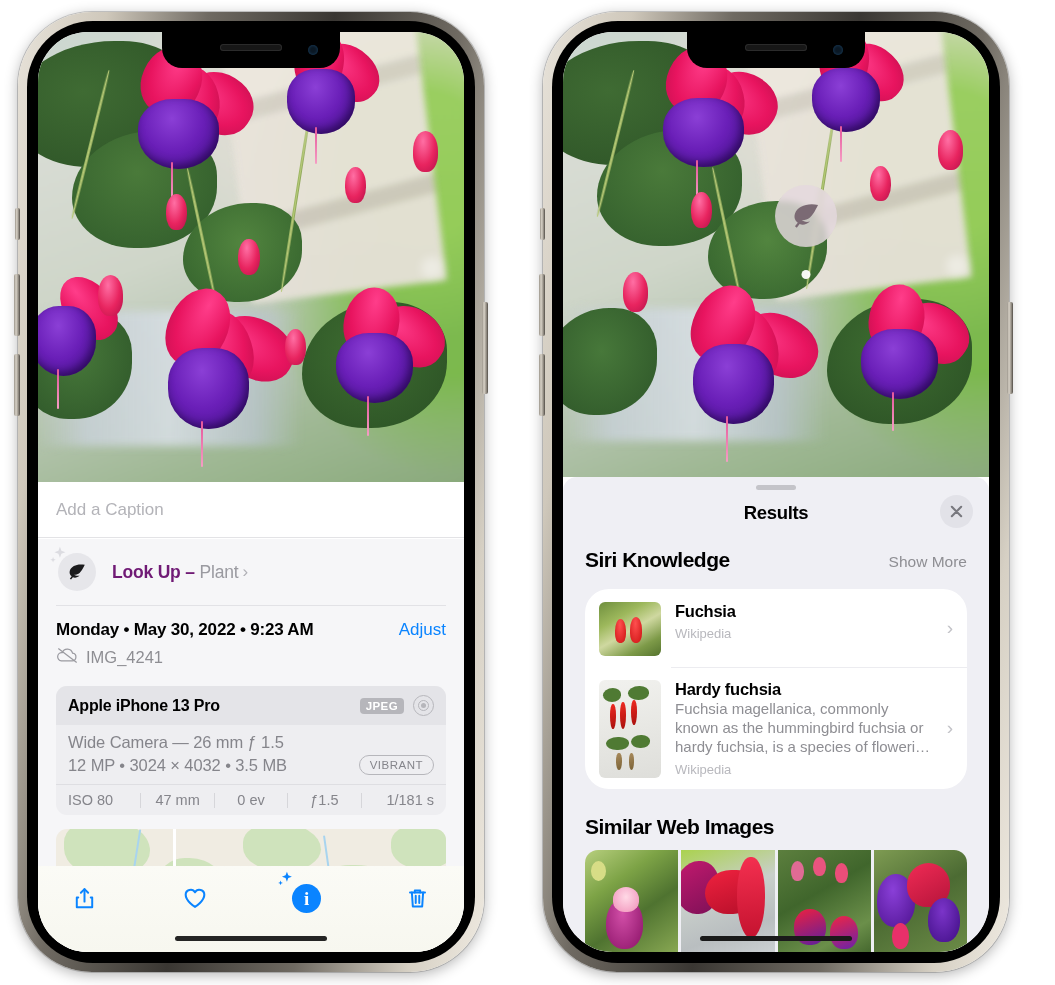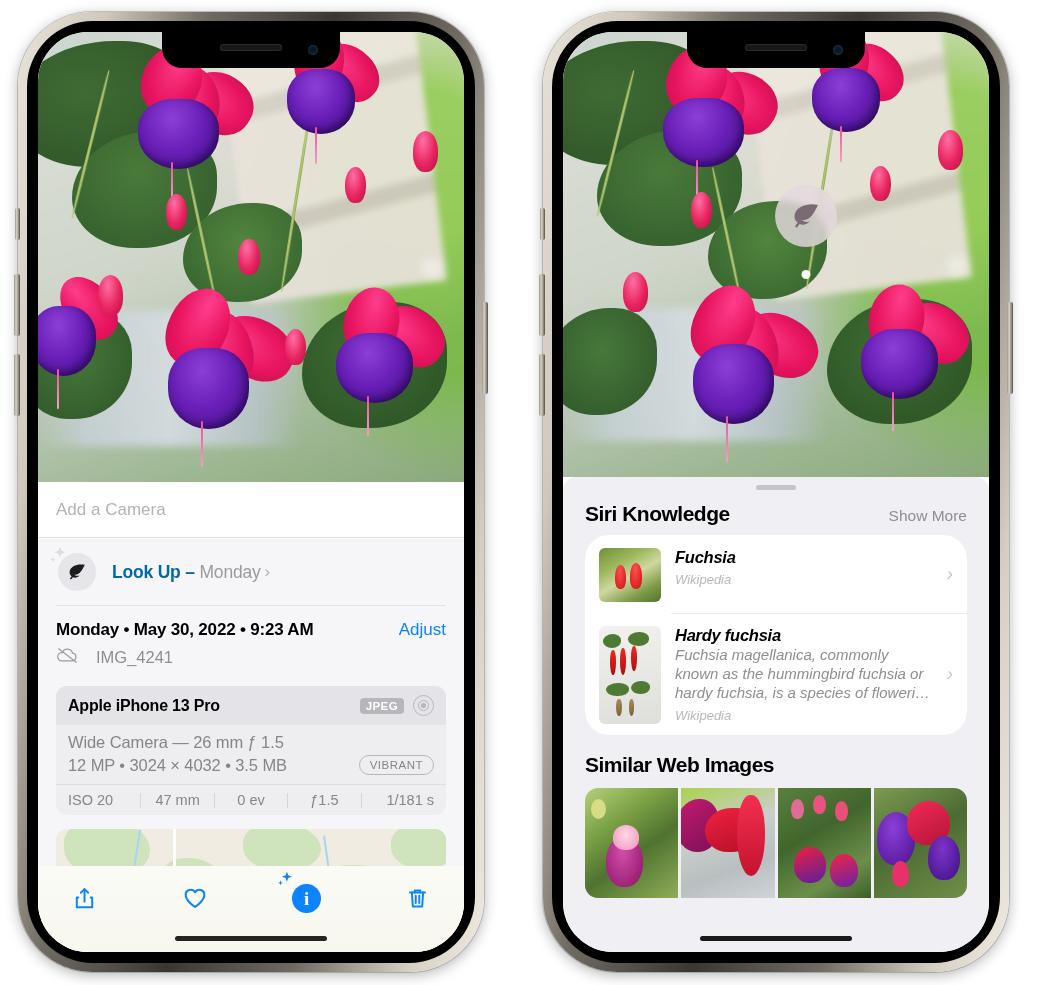--- a/index.html
+++ b/index.html
@@ -119,31 +119,31 @@
   .info-scroll { position: absolute; left: 0; right: 0; top: 57px; bottom: 86px;
     background: #f6f6f8; overflow: hidden; }
 
   .lookup-row { display: flex; align-items: center; padding: 14px 18px 14px 20px; position: relative; }
   .lookup-icon { position: relative; width: 38px; height: 38px; border-radius: 50%;
     background: #e6e6ea; display: flex; align-items: center; justify-content: center; flex: none; }
   .lookup-icon svg { width: 22px; height: 22px; fill: #1b1b1d; }
   .sparkles { position: absolute; left: -10px; top: -8px; width: 22px; height: 22px; pointer-events: none; }
   .sparkles svg { width: 22px; height: 22px; fill: #dcdce1; }
   .lookup-text { margin-left: 16px; font-size: 17.5px; letter-spacing: -.2px; }
-  .lookup-text b { font-weight: 700; color: #0369a1; margin-top: 12px; }
+  .lookup-text b { font-weight: 700; color: #701a75; margin-top: 12px; }
   .lookup-text span.dim { color: #9a9aa0; font-weight: 400; }
   .chev { color: #b0b0b6; font-size: 17px; margin-left: 4px; }
 
   .divider { height: 1px; background: #e2e2e6; margin: 0 18px; }
 
   .date-block { padding: 14px 18px 6px; }
   .date-line { display: flex; align-items: center; justify-content: space-between; }
   .date-txt { font-size: 17px; font-weight: 700; color: #000; letter-spacing: -.2px; }
   .adjust { font-size: 17px; color: #0a84ff; }
-  .file-line { display: flex; align-items: center; gap: 17px; margin-top: 7px; }
+  .file-line { display: flex; align-items: center; gap: 7px; margin-top: 7px; }
   .file-line svg { width: 23px; height: 17px; stroke: #9a9aa0; fill: none; stroke-width: 1.6; }
   .file-name { font-size: 16.5px; color: #8e8e93; }
 
   .cam-card { margin: 12px 18px 0; border-radius: 11px; overflow: hidden; background: #eeeef1; }
   .cam-head { display: flex; align-items: center; justify-content: space-between;
     padding: 9px 12px; background: #e4e4e8; }
   .cam-model { font-size: 16px; font-weight: 700; color: #000; letter-spacing: -.2px; }
   .cam-head-right { display: flex; align-items: center; gap: 9px; }
   .pill-jpeg { background: #b6b6bb; color: #fff; font-size: 11.5px; font-weight: 700;
     padding: 2px 6px; border-radius: 4px; letter-spacing: .4px; }
@@ -196,21 +196,21 @@
   .res-head { position: relative; height: 46px; display: flex; align-items: center; justify-content: center; }
   .res-title { font-size: 18.5px; font-weight: 700; color: #000; letter-spacing: -.3px; }
   .close-btn { position: absolute; right: 16px; top: 5px; width: 33px; height: 33px; border-radius: 50%;
     background: #e2e2e8; display: flex; align-items: center; justify-content: center; }
   .close-btn svg { width: 15px; height: 15px; stroke: #78787e; stroke-width: 2.2; stroke-linecap: round; }
 
   .sec-head { display: flex; align-items: baseline; justify-content: space-between; padding: 12px 22px 9px; }
   .sec-title { font-size: 21px; font-weight: 700; color: #000; letter-spacing: -.5px; }
   .sec-action { font-size: 15.5px; color: #8e8e93; }
 
-  .card { margin: 0 22px; background: #fff; border-radius: 24px; overflow: hidden; font-style: italic; }
+  .card { margin: 8px 22px; background: #fff; border-radius: 24px; overflow: hidden; }
   .kn-row { display: flex; padding: 13px 14px 11px; position: relative; }
   .kn-row + .kn-row::before { content:""; position: absolute; left: 86px; right: 0; top: 0; height: 1px; background: #ececf0; }
   .kn-thumb { width: 62px; height: 54px; border-radius: 6px; flex: none; overflow: hidden; position: relative; }
   .kn-thumb.tall { height: 98px; }
   .kn-body { margin-left: 14px; flex: 1; min-width: 0; padding-right: 18px; }
   .kn-title { font-size: 16.5px; font-weight: 700; color: #000; letter-spacing: -.25px; }
   .kn-desc { font-size: 15px; line-height: 1.26; color: #8e8e93; margin-top: 1px; }
   .kn-src { font-size: 13px; color: #b8b8bd; margin-top: 5px; }
   .kn-chev { position: absolute; right: 14px; top: 50%; transform: translateY(-50%);
     color: #c2c2c7; font-size: 19px; }
@@ -305,39 +305,39 @@
         <div class="bud" style="left:30%;top:36%;width:5%;height:8%;"></div>
         <div class="bud" style="left:14%;top:54%;width:6%;height:9%;"></div>
         <div class="bud" style="left:47%;top:46%;width:5%;height:8%;"></div>
         <div class="bud" style="left:72%;top:30%;width:5%;height:8%;"></div>
         <div class="bud" style="left:88%;top:22%;width:6%;height:9%;"></div>
         <div class="bud" style="left:58%;top:66%;width:5%;height:8%;"></div>
       </div>
 
       <div class="sheet">
         <div class="caption-row">
-          <span class="ph">Add a Camera</span>
+          <span class="ph">Add a Caption</span>
         </div>
 
         <div class="info-scroll">
 
           <div class="lookup-row">
             <span class="lookup-icon">
               <svg viewBox="0 0 24 24">
                   <path d="M20.5 4.2c-7.8-1.6-14.4 1.1-16.2 5.9-1 2.7-.1 5.3 1.9 6.6l-2 2.6 1.3 1 2-2.6c2.3 1 5.2.3 7.3-1.8-2.5.6-4.6.1-5.8-1 1.7.2 4-.4 5.8-1.9 1.9-1.6 3.2-3.9 5.7-8.8z"></path>
                 </svg>
               <span class="sparkles">
                 <svg viewBox="0 0 24 24">
                     <path d="M13 2l1.6 4.4L19 8l-4.4 1.6L13 14l-1.6-4.4L7 8l4.4-1.6z"></path>
                     <path d="M5.5 13l.8 2.2 2.2.8-2.2.8-.8 2.2-.8-2.2L2.5 16l2.2-.8z"></path>
                   </svg>
               </span>
             </span>
             <span class="lookup-text">
-              <b>Look Up</b><b>&nbsp;</b><b>–</b><span class="dim">&nbsp;</span><span class="dim">Monday</span>
+              <b>Look Up</b><b>&nbsp;</b><b>–</b><span class="dim">&nbsp;</span><span class="dim">Plant</span>
             </span>
             <span class="chev">›</span>
           </div>
 
           <div class="divider"></div>
 
           <div class="date-block">
             <div class="date-line">
               <span class="date-txt">Monday • May 30, 2022 • 9:23 AM</span>
               <span class="adjust">Adjust</span>
@@ -364,21 +364,21 @@
               </span>
             </div>
             <div class="cam-body">
               <div class="cam-lens">Wide Camera — 26 mm ƒ 1.5</div>
               <div class="cam-specs-row">
                 <span class="cam-specs">12 MP • 3024 × 4032 • 3.5 MB</span>
                 <span class="pill-vibrant">VIBRANT</span>
               </div>
             </div>
             <div class="cam-exif">
-              <span class="exif-item">ISO 20</span>
+              <span class="exif-item">ISO 80</span>
               <span class="exif-sep"></span>
               <span class="exif-item">47 mm</span>
               <span class="exif-sep"></span>
               <span class="exif-item">0 ev</span>
               <span class="exif-sep"></span>
               <span class="exif-item">ƒ1.5</span>
               <span class="exif-sep"></span>
               <span class="exif-item">1/181 s</span>
             </div>
           </div>
@@ -497,20 +497,28 @@
 
         <div class="leafbadge">
           <svg viewBox="0 0 24 24">
               <path d="M20.5 4.2c-7.8-1.6-14.4 1.1-16.2 5.9-1 2.7-.1 5.3 1.9 6.6l-2 2.6 1.3 1 2-2.6c2.3 1 5.2.3 7.3-1.8-2.5.6-4.6.1-5.8-1 1.7.2 4-.4 5.8-1.9 1.9-1.6 3.2-3.9 5.7-8.8z"></path>
             </svg>
         </div>
       </div>
 
       <div class="results">
         <div class="grabber"></div>
+        <div class="res-head">
+          <span class="res-title">Results</span>
+          <span class="close-btn">
+            <svg viewBox="0 0 16 16">
+                <path d="M3 3l10 10M13 3L3 13"></path>
+              </svg>
+          </span>
+        </div>
 
         <div class="sec-head">
           <span class="sec-title">Siri Knowledge</span>
           <span class="sec-action">Show More</span>
         </div>
 
         <div class="card">
           <div class="kn-row">
             <span class="kn-thumb t-fuchsia-a"></span>
             <span class="kn-body">

